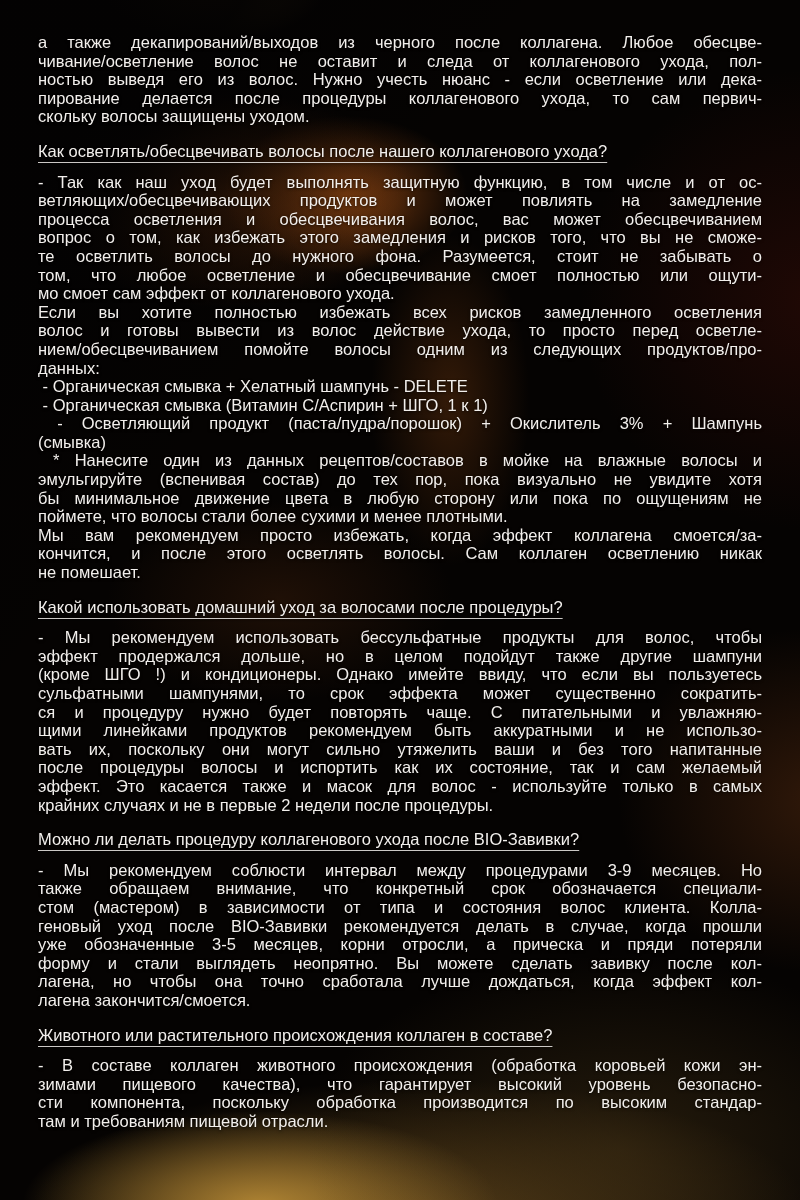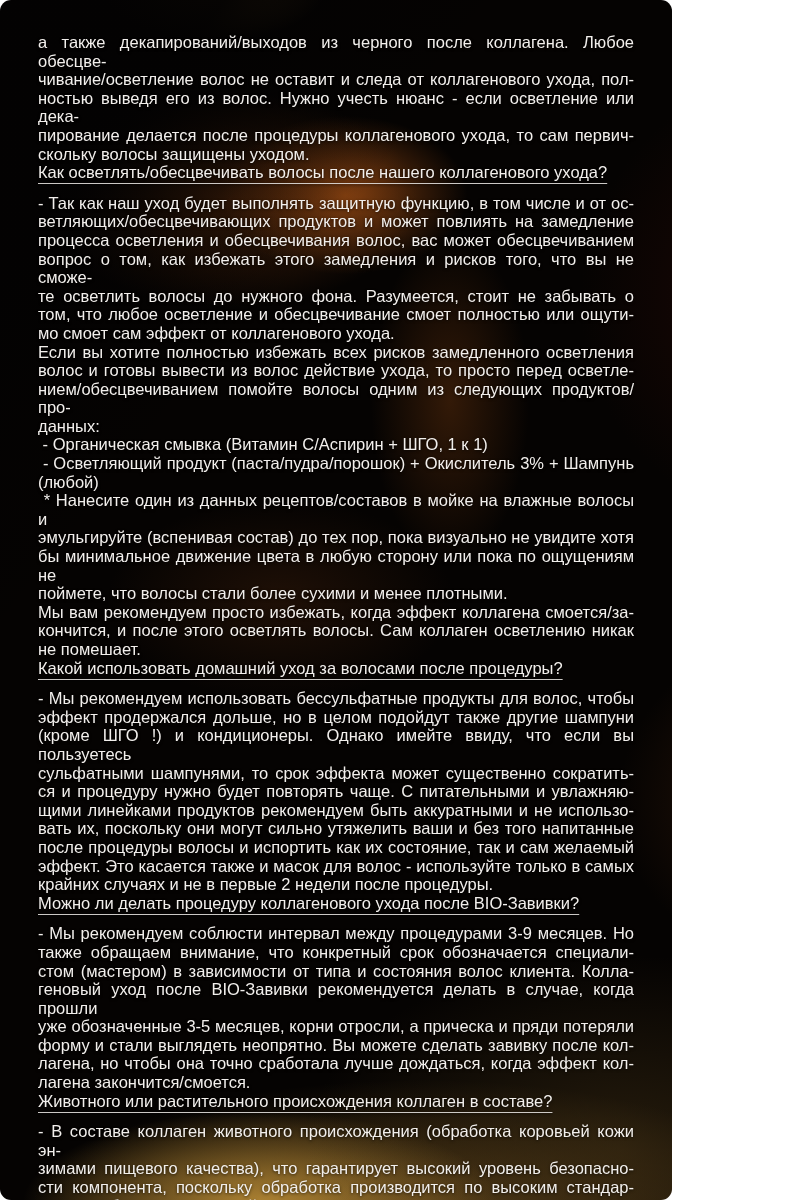--- a/index.html
+++ b/index.html
@@ -2,36 +2,35 @@
 <html lang="ru"><head>
 <meta charset="utf-8">
 <style>
   html, body { margin: 0; padding: 0; }
   body {
     width: 800px; height: 1200px; overflow: hidden;
     font-family: "Liberation Sans", "DejaVu Sans", sans-serif;
   }
   .page {
     position: relative;
-    width: 672px; height: 1200px;
+    width: 800px; height: 1200px;
     box-sizing: border-box;
     background-color: #050302;
     background-image:
       linear-gradient(128deg, rgba(3,2,2,0.95) 14%, rgba(3,2,2,0) 32%),
       radial-gradient(ellipse 160px 80px at 215px -15px, rgba(160,115,50,0.50), rgba(160,115,50,0) 70%),
       radial-gradient(ellipse 170px 110px at 345px 195px, rgba(165,80,20,0.75), rgba(165,80,20,0) 72%),
       radial-gradient(ellipse 260px 150px at 230px 200px, rgba(110,52,14,0.60), rgba(110,52,14,0) 72%),
       radial-gradient(ellipse 110px 230px at 450px 400px, rgba(120,60,16,0.40), rgba(120,60,16,0) 72%),
       radial-gradient(ellipse 240px 140px at 280px 600px, rgba(80,40,14,0.35), rgba(80,40,14,0) 72%),
       radial-gradient(ellipse 320px 320px at 810px 300px, rgba(58,14,8,0.50), rgba(58,14,8,0) 72%),
       radial-gradient(ellipse 280px 240px at 820px 800px, rgba(100,50,18,0.45), rgba(100,50,18,0) 72%),
       radial-gradient(ellipse 420px 260px at 620px 1150px, rgba(70,52,22,0.50), rgba(70,52,22,0) 75%),
       radial-gradient(ellipse 330px 130px at 260px 1205px, rgba(205,155,60,0.80), rgba(205,155,60,0) 72%),
       radial-gradient(ellipse 520px 180px at 420px 1215px, rgba(140,100,38,0.60), rgba(140,100,38,0) 75%);
-    border-radius: 11px;
   }
   .content {
     position: relative;
     box-sizing: border-box;
     padding: 33px 38px 0 38px;
     color: #f2efec;
     text-shadow: 0 1px 3px rgba(0,0,0,0.65);
   }
   .paragraph { margin: 0; }
   .line {
@@ -39,21 +38,21 @@
     line-height: 18.6px;
     text-align: justify;
     text-align-last: justify;
     white-space: nowrap;
     white-space: normal;
   }
   .line.last { text-align-last: left; }
   .heading {
     font-size: 16.5px;
     line-height: 18.6px;
-    margin: 0 0 12px 0;
+    margin: 16px 0 12px 0;
     text-decoration: underline;
     text-decoration-thickness: 1px;
     text-decoration-color: rgba(225,222,218,0.9);
     text-underline-offset: 5px;
   }
 </style>
 </head>
 <body>
 
 <div class="page">
@@ -75,25 +74,28 @@
         <div class="line">том, что любое осветление и обесцвечивание смоет полностью или ощути-</div>
         <div class="line last">мо смоет сам эффект от коллагенового ухода.</div>
       </div>
       <div class="paragraph">
         <div class="line">Если вы хотите полностью избежать всех рисков замедленного осветления</div>
         <div class="line">волос и готовы вывести из волос действие ухода, то просто перед осветле-</div>
         <div class="line">нием/обесцвечиванием помойте волосы одним из следующих продуктов/про-</div>
         <div class="line last">данных:</div>
       </div>
       <div class="paragraph">
+        <div class="line last">&nbsp;- Органическая смывка + Хелатный шампунь - DELETE</div>
+      </div>
+      <div class="paragraph">
         <div class="line last">&nbsp;- Органическая смывка (Витамин С/Аспирин + ШГО, 1 к 1)</div>
       </div>
       <div class="paragraph">
         <div class="line">&nbsp;- Осветляющий продукт (паста/пудра/порошок) + Окислитель 3% + Шампунь</div>
-        <div class="line last">(любой)</div>
+        <div class="line last">(смывка)</div>
       </div>
       <div class="paragraph">
         <div class="line">&nbsp;* Нанесите один из данных рецептов/составов в мойке на влажные волосы и</div>
         <div class="line">эмульгируйте (вспенивая состав) до тех пор, пока визуально не увидите хотя</div>
         <div class="line">бы минимальное движение цвета в любую сторону или пока по ощущениям не</div>
         <div class="line last">поймете, что волосы стали более сухими и менее плотными.</div>
       </div>
       <div class="paragraph">
         <div class="line">Мы вам рекомендуем просто избежать, когда эффект коллагена смоется/за-</div>
         <div class="line">кончится, и после этого осветлять волосы. Сам коллаген осветлению никак</div>

